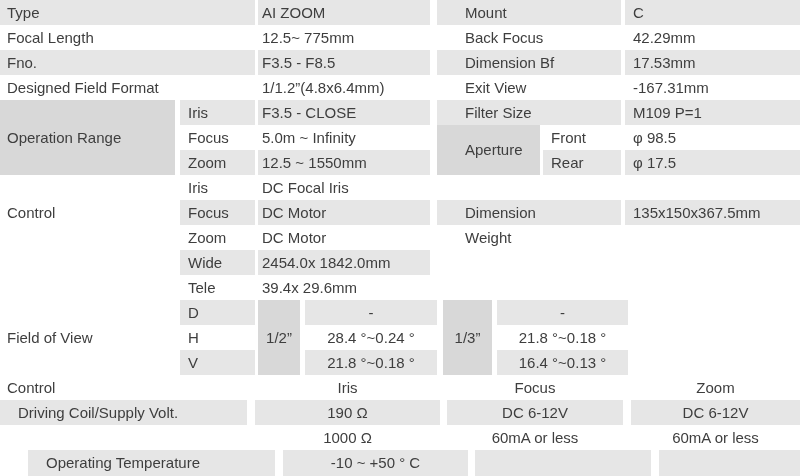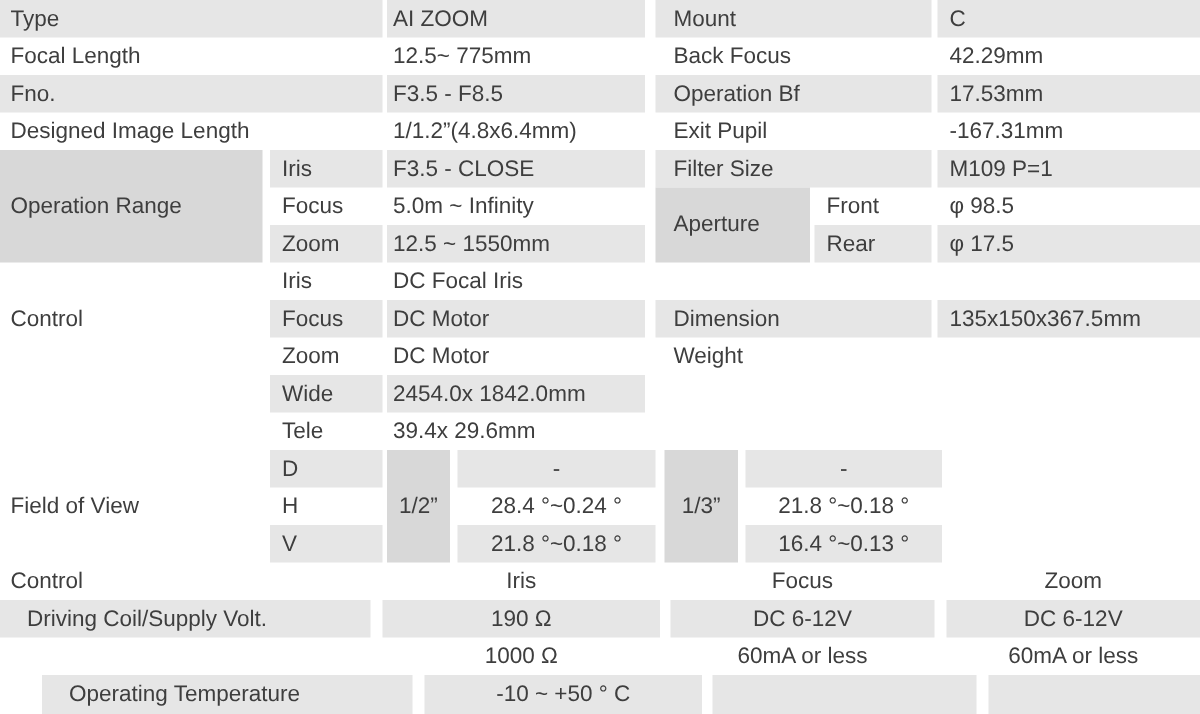--- a/index.html
+++ b/index.html
@@ -7,21 +7,21 @@
     position:relative;width:800px;height:476px;background:#ffffff;
     font-family:"Liberation Sans",sans-serif;font-size:15px;color:#3e3e3e;
     overflow:hidden;
   }
   .c{position:absolute;height:25px;line-height:25px;white-space:nowrap;overflow:hidden;box-sizing:border-box;}
   .g{background:#e6e6e6;}   
   .m{background:#d8d8d8;}   
   .lab{padding-left:7px;}   
   .ind{padding-left:18px;}  
   .sub{padding-left:8px;}   
-  .rlab{padding-left:12px;} 
+  .rlab{padding-left:28px;} 
   .val{padding-left:4px;}   
   .rval{padding-left:8px;}  
   .ctr{text-align:center;padding-left:0;}
   .lh50{height:50px;line-height:50px;}
   .lh75{height:75px;line-height:75px;}
   .h26{height:26px;line-height:26px;margin-left:28px;}
 </style>
 </head>
 <body>
 
@@ -32,26 +32,26 @@
   <div class="c g rlab" style="left:437px;top:0;width:184px">Mount</div>
   <div class="c g rval" style="left:625px;top:0;width:175px">C</div>
 
   <div class="c lab" style="left:0;top:25px;width:255px">Focal Length</div>
   <div class="c val" style="left:258px;top:25px;width:172px">12.5~ 775mm</div>
   <div class="c rlab" style="left:437px;top:25px;width:184px">Back Focus</div>
   <div class="c rval" style="left:625px;top:25px;width:175px">42.29mm</div>
 
   <div class="c g lab" style="left:0;top:50px;width:255px">Fno.</div>
   <div class="c g val" style="left:258px;top:50px;width:172px">F3.5 - F8.5</div>
-  <div class="c g rlab" style="left:437px;top:50px;width:184px">Operation Bf</div>
+  <div class="c g rlab" style="left:437px;top:50px;width:184px">Dimension Bf</div>
   <div class="c g rval" style="left:625px;top:50px;width:175px">17.53mm</div>
 
-  <div class="c lab" style="left:0;top:75px;width:255px">Designed Image Length</div>
+  <div class="c lab" style="left:0;top:75px;width:255px">Designed Field Format</div>
   <div class="c val" style="left:258px;top:75px;width:172px">1/1.2”(4.8x6.4mm)</div>
-  <div class="c rlab" style="left:437px;top:75px;width:184px">Exit Pupil</div>
+  <div class="c rlab" style="left:437px;top:75px;width:184px">Exit View</div>
   <div class="c rval" style="left:625px;top:75px;width:175px">-167.31mm</div>
 
   <div class="c m lab lh75" style="left:0;top:100px;width:175px">Operation Range</div>
   <div class="c g sub" style="left:180px;top:100px;width:75px">Iris</div>
   <div class="c g val" style="left:258px;top:100px;width:172px">F3.5 - CLOSE</div>
   <div class="c g rlab" style="left:437px;top:100px;width:184px">Filter Size</div>
   <div class="c g rval" style="left:625px;top:100px;width:175px">M109 P=1</div>
 
   <div class="c sub" style="left:180px;top:125px;width:75px">Focus</div>
   <div class="c val" style="left:258px;top:125px;width:172px">5.0m ~ Infinity</div>

